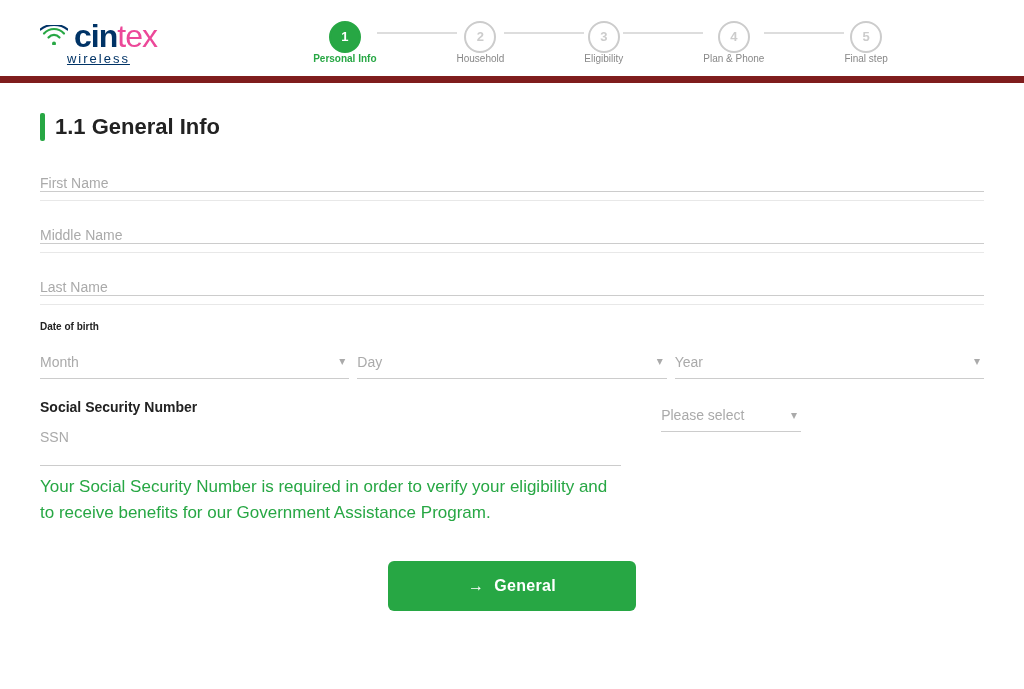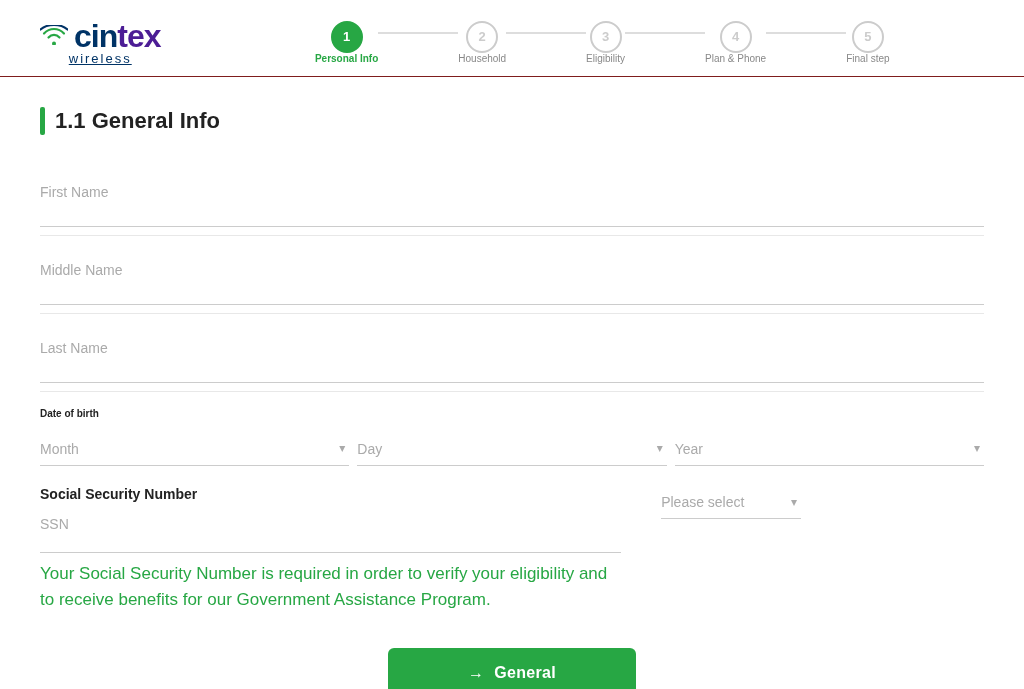--- a/index.html
+++ b/index.html
@@ -10,21 +10,21 @@
       min-height: 689px;
       width: 1024px;
     }
 
     
     .header {
       display: flex;
       align-items: center;
       justify-content: space-between;
       padding: 18px 40px 10px 40px;
-      border-bottom: 1px solid #7f1d1d;
+      border-bottom: 7px solid #7f1d1d;
     }
 
     .logo-area {
       display: flex;
       flex-direction: column;
       align-items: center;
     }
 
     .logo-text {
       display: flex;
@@ -112,41 +112,41 @@
       padding: 30px 40px 20px 40px;
     }
 
     .section-title {
       display: flex;
       align-items: center;
       gap: 10px;
       font-size: 22px;
       font-weight: 700;
       color: #222;
-      margin-bottom: 39px;
+      margin-bottom: 24px;
     }
 
     .section-title-bar {
       width: 5px;
       height: 28px;
       background: #27a744;
       border-radius: 2px;
     }
 
     
     .form-field {
       position: relative;
       margin-bottom: 8px;
     }
 
     .form-input {
       width: 100%;
       border: none;
       border-bottom: 1.5px solid #ccc;
-      padding: 10px 0 26px 0;
+      padding: 10px 0 0 0;
       font-size: 14px;
       color: #999;
       outline: none;
       background: transparent;
     }
 
     .form-input::placeholder {
       color: #aaa;
     }
 
@@ -316,21 +316,21 @@
     <div class="logo-text">
       <span class="wifi-icon">
         <svg width="28" height="20" viewBox="0 0 28 20" fill="none">
           <path d="M14 16.5a2 2 0 1 1 0 4 2 2 0 0 1 0-4z" fill="#27a744"></path>
           <path d="M8.5 12.5C10 10.8 12 9.8 14 9.8s4 1 5.5 2.7" stroke="#27a744" stroke-width="2.2" fill="none" stroke-linecap="round"></path>
           <path d="M4 8.5C6.5 5.8 10 4 14 4s7.5 1.8 10 4.5" stroke="#27a744" stroke-width="2.2" fill="none" stroke-linecap="round"></path>
           <path d="M0.5 4.5C3.8 1.6 8.7 0 14 0s10.2 1.6 13.5 4.5" stroke="#003366" stroke-width="2.2" fill="none" stroke-linecap="round"></path>
         </svg>
       </span>
       <span style="color:#003366;font-weight:800;">cin</span>
-        <span style="color:#4c1d95;font-weight:700;">tex</span>
+        <span style="color:#ec4899;font-weight:400;">tex</span>
     </div>
     <div class="logo-wireless">wireless</div>
   </div>
 
   <div class="stepper">
 
     <div class="step">
       <div class="step-circle active">
         <span>1</span>
       </div>

